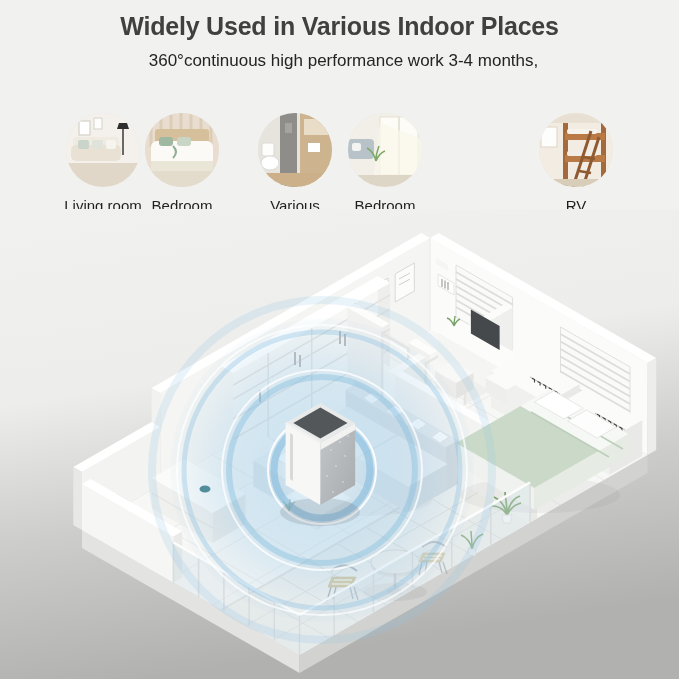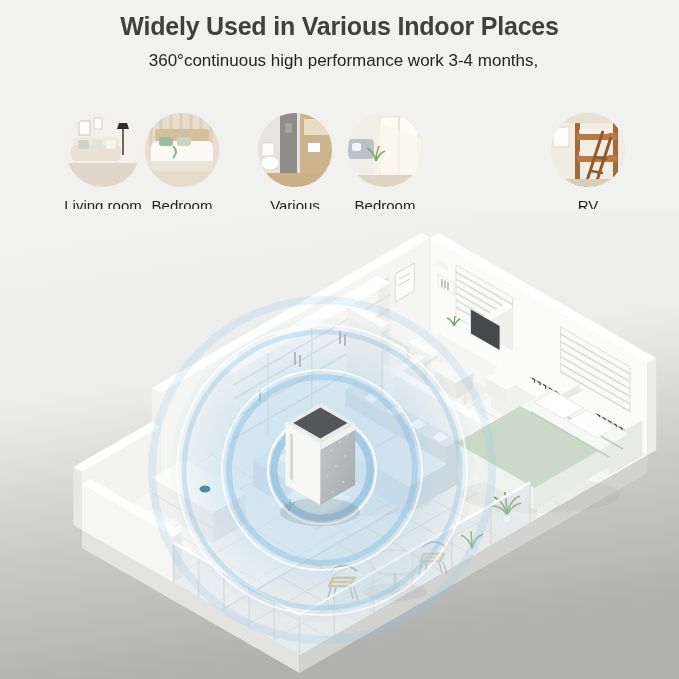--- a/index.html
+++ b/index.html
@@ -100,21 +100,21 @@
           <rect x="0" y="26" width="26" height="20" rx="4" fill="#b7c3c9"></rect>
           <rect x="4" y="30" width="9" height="8" rx="2" fill="#f4f4f2"></rect>
           <path d="M28 48 c-2,-8 -5,-11 -9,-13 M28 48 c0,-9 2,-12 3,-15 M28 48 c3,-7 6,-9 9,-10" stroke="#7fa86b" stroke-width="1.6" fill="none"></path>
           <rect y="62" width="74" height="12" fill="#ddd6c6"></rect>
         </svg>
       </div>
       <figcaption>Bedroom</figcaption>
     </figure>
 
 
-    <figure class="place" style="left:540px">
+    <figure class="place" style="left:528px">
       <div class="circle">
         <svg width="74" height="74" viewBox="0 0 74 74">
           <rect width="74" height="74" fill="#f2ece2"></rect>
           <rect y="0" width="74" height="10" fill="#e8e0d2"></rect>
           <rect x="2" y="14" width="16" height="20" fill="#fdfdfb" stroke="#ddd5c6"></rect>
           <rect x="24" y="10" width="5" height="64" fill="#a46a3c"></rect>
           <rect x="62" y="10" width="5" height="64" fill="#a46a3c"></rect>
           <rect x="26" y="20" width="40" height="7" fill="#b97a45"></rect>
           <rect x="28" y="16" width="30" height="5" rx="2" fill="#f6f3ec"></rect>
           <rect x="26" y="42" width="40" height="7" fill="#b97a45"></rect>

